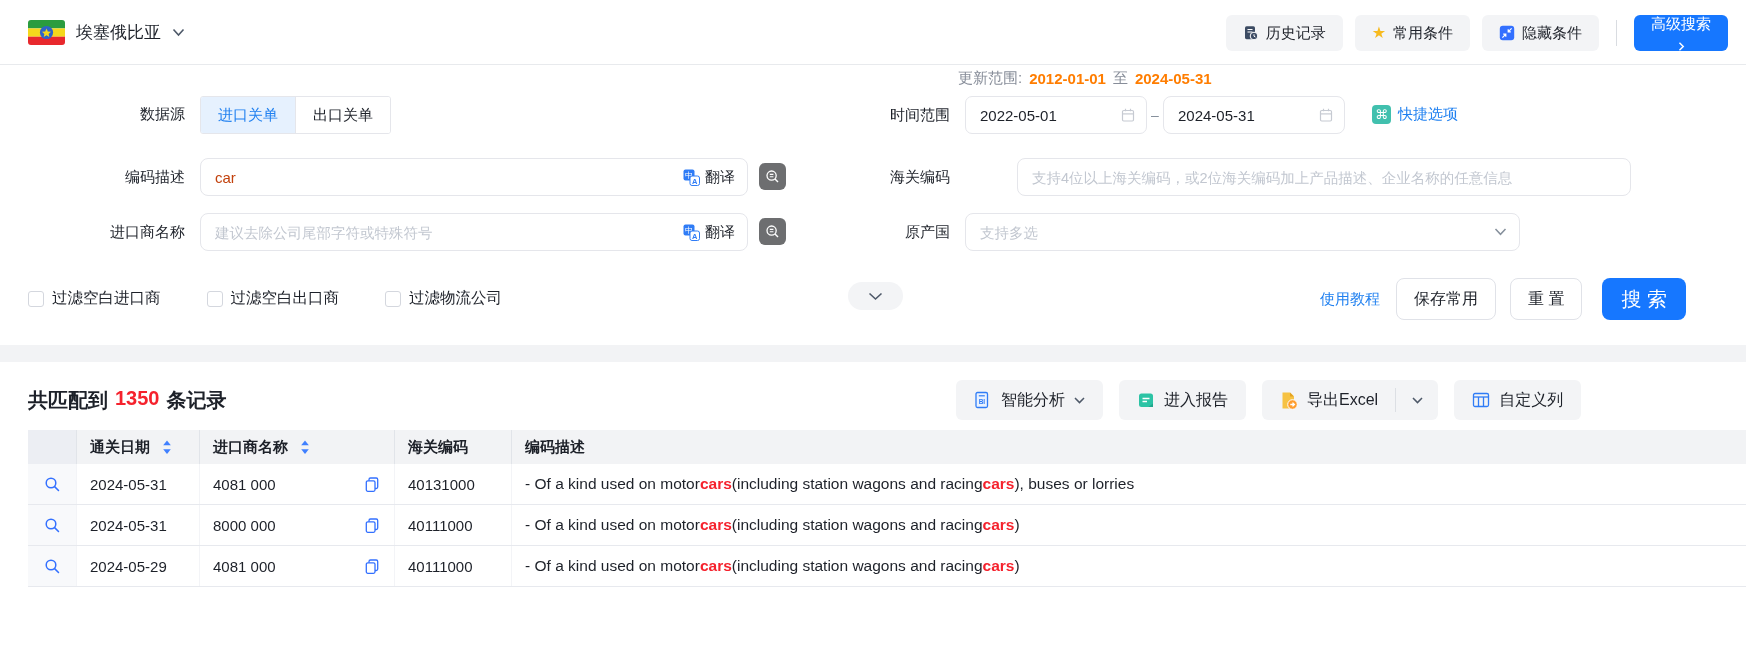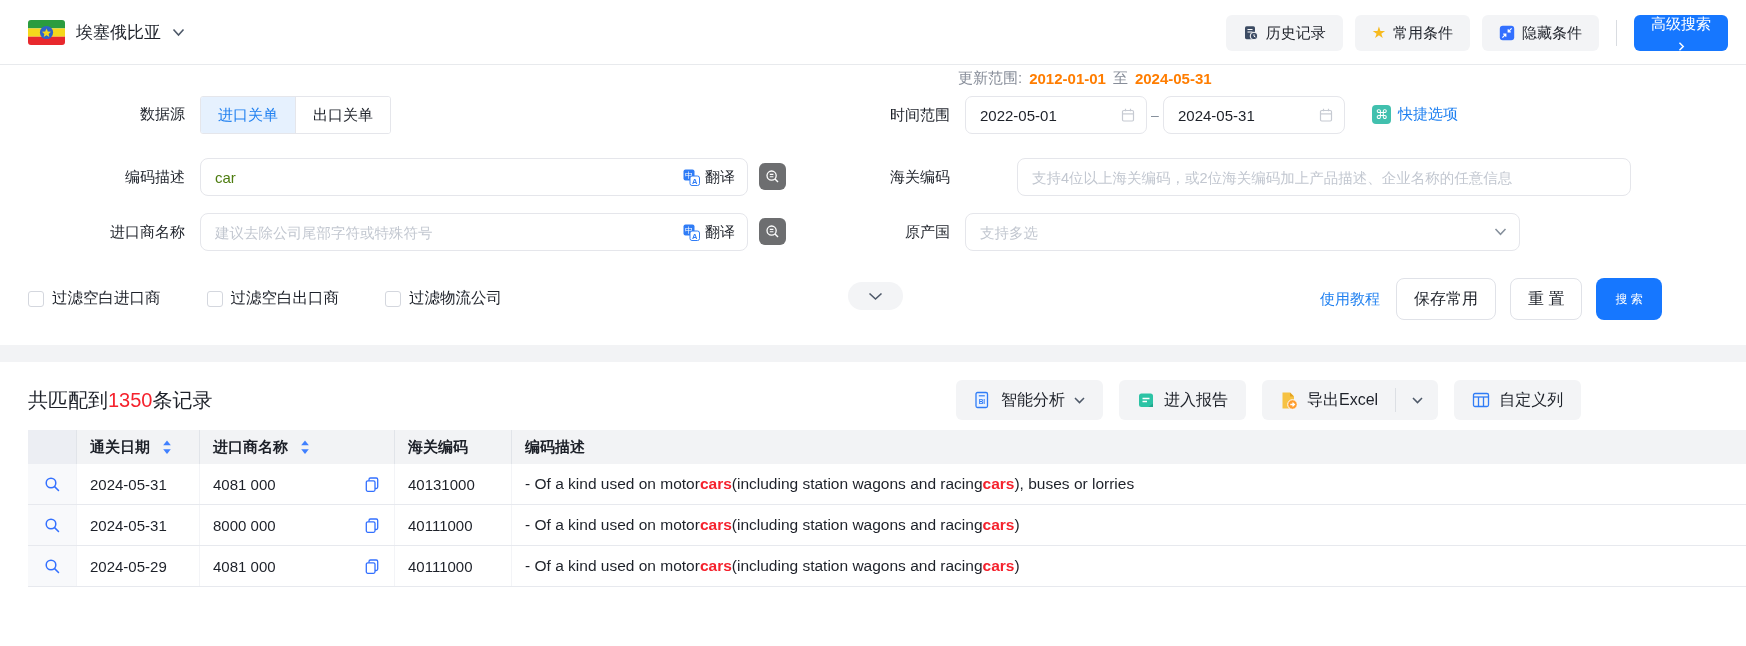--- a/index.html
+++ b/index.html
@@ -35,40 +35,40 @@
   .tab + .tab{border-left:1px solid #e5e6eb;}
 
   .date-input{position:absolute;top:30px;height:38px;border:1px solid #e5e6eb;border-radius:8px;display:flex;align-items:center;padding:0 10px 0 12px;box-sizing:border-box;background:#fff;}
   .date-input input{border:none;outline:none;flex:1;min-width:0;font-size:15px;color:#1d2129;font-family:inherit;background:transparent;}
   .date-dash{position:absolute;left:1147px;top:30px;width:16px;line-height:38px;text-align:center;color:#86909c;font-size:14px;}
   .quick{position:absolute;left:1372px;top:39px;display:flex;align-items:center;gap:7px;cursor:pointer;}
   .cmd-badge{width:19px;height:19px;background:#41c0ae;border-radius:4px;color:#fff;font-size:13px;line-height:19px;text-align:center;}
   .quick-label{color:#2080f0;font-size:15px;}
 
   .text-input{position:absolute;height:38px;border:1px solid #e5e6eb;border-radius:8px;box-sizing:border-box;display:flex;align-items:center;background:#fff;padding:0 12px;}
-  .text-input input{border:none;outline:none;flex:1;min-width:0;font-size:15px;color:#4d7c0f;font-family:inherit;background:transparent;}
+  .text-input input{border:none;outline:none;flex:1;min-width:0;font-size:15px;color:#c2410c;font-family:inherit;background:transparent;}
   .text-input input::placeholder{color:#c2c7d0;font-size:14.5px;}
   .translate{display:flex;align-items:center;gap:5px;cursor:pointer;font-size:15px;color:#1d2129;flex:none;}
   .darkbtn{position:absolute;width:27px;height:27px;background:#6d6e70;border-radius:6px;display:flex;align-items:center;justify-content:center;cursor:pointer;border:none;padding:0;}
 
   .filters{position:absolute;left:28px;top:222px;display:flex;gap:46px;align-items:center;}
   .filter{display:flex;align-items:center;gap:8px;font-size:15.5px;cursor:pointer;}
   .cb{width:16px;height:16px;border:1px solid #d4d7de;border-radius:3px;background:#fff;box-sizing:border-box;flex:none;}
 
   .collapse-pill{position:absolute;left:848px;top:216px;width:55px;height:28px;background:#f3f4f6;border-radius:15px;display:flex;align-items:center;justify-content:center;cursor:pointer;border:none;}
 
   .form-actions{position:absolute;left:1320px;top:212px;height:42px;display:flex;align-items:center;gap:14px;}
   .link-tutorial{color:#2080f0;font-size:15px;cursor:pointer;margin-right:2px;}
   .btn-outline{height:42px;padding:0 17px;background:#fff;border:1px solid #e0e2e8;border-radius:8px;font-size:16px;color:#1d2129;cursor:pointer;font-family:inherit;}
-  .btn-primary{height:42px;padding:0 19px;background:#1677ff;border:none;border-radius:8px;font-size:12px;color:#fff;cursor:pointer;font-family:inherit;}
+  .btn-primary{height:42px;padding:0 19px;background:#1677ff;border:none;border-radius:8px;font-size:20px;color:#fff;cursor:pointer;font-family:inherit;margin-left:6px;}
 
   .sep-band{position:absolute;left:0;top:345px;width:100%;height:17px;background:#f2f3f5;}
 
   
-  .results-title{position:absolute;left:28px;top:387px;font-size:20px;font-weight:normal;display:flex;align-items:center;}
+  .results-title{position:absolute;left:28px;top:387px;font-size:20px;font-weight:bold;display:flex;gap:7px;align-items:flex-start;}
   .results-count{color:#f5222d;}
   .toolbar{position:absolute;left:956px;top:380px;display:flex;gap:16px;align-items:center;}
   .tool-btn{height:40px;display:flex;align-items:center;gap:9px;padding:0 18px;background:#f3f4f6;border:none;border-radius:6px;font-size:16px;color:#1d2129;cursor:pointer;font-family:inherit;}
   .split{display:flex;align-items:stretch;background:#f3f4f6;border-radius:6px;height:40px;}
   .split-main{display:flex;align-items:center;gap:9px;padding:0 17px;font-size:16px;cursor:pointer;}
   .split-divider{width:1px;background:#dcdfe4;margin:8px 0;}
   .split-caret{width:42px;display:flex;align-items:center;justify-content:center;cursor:pointer;}
 
   
   .table{position:absolute;left:28px;top:430px;right:0;}

